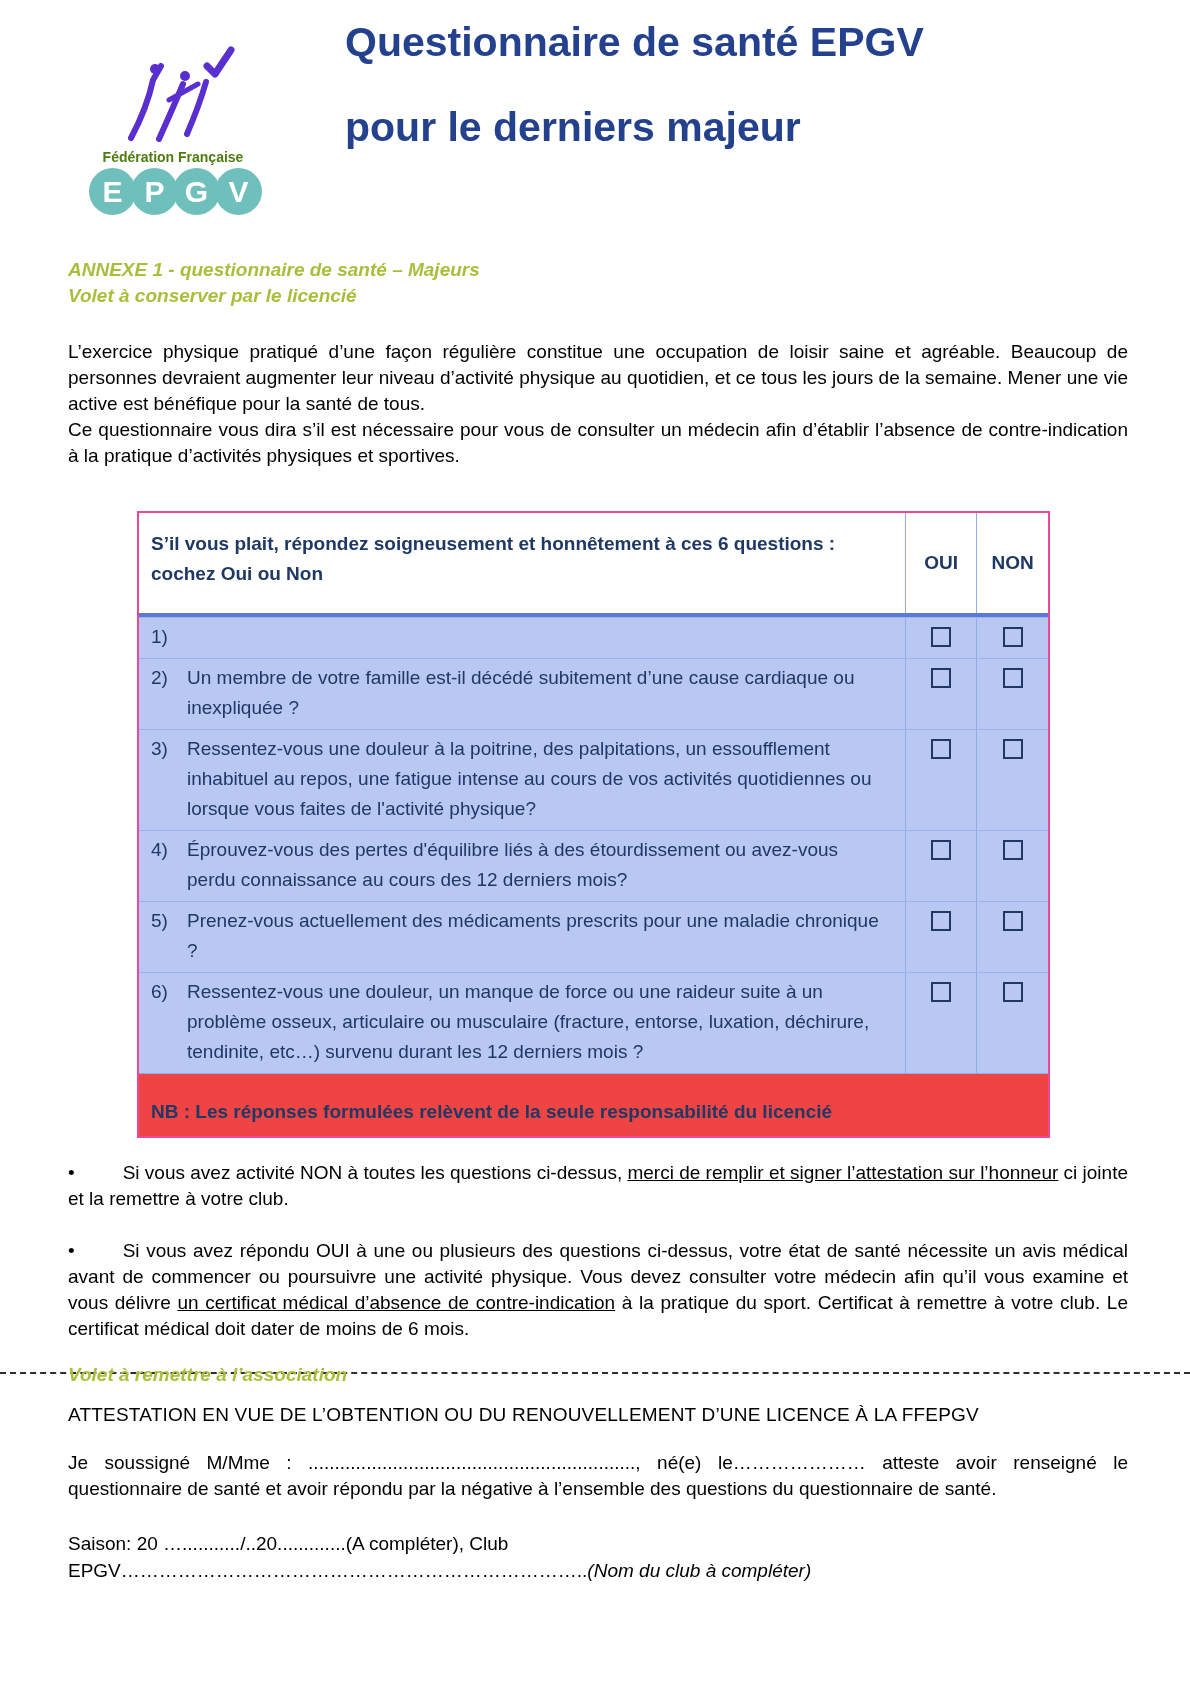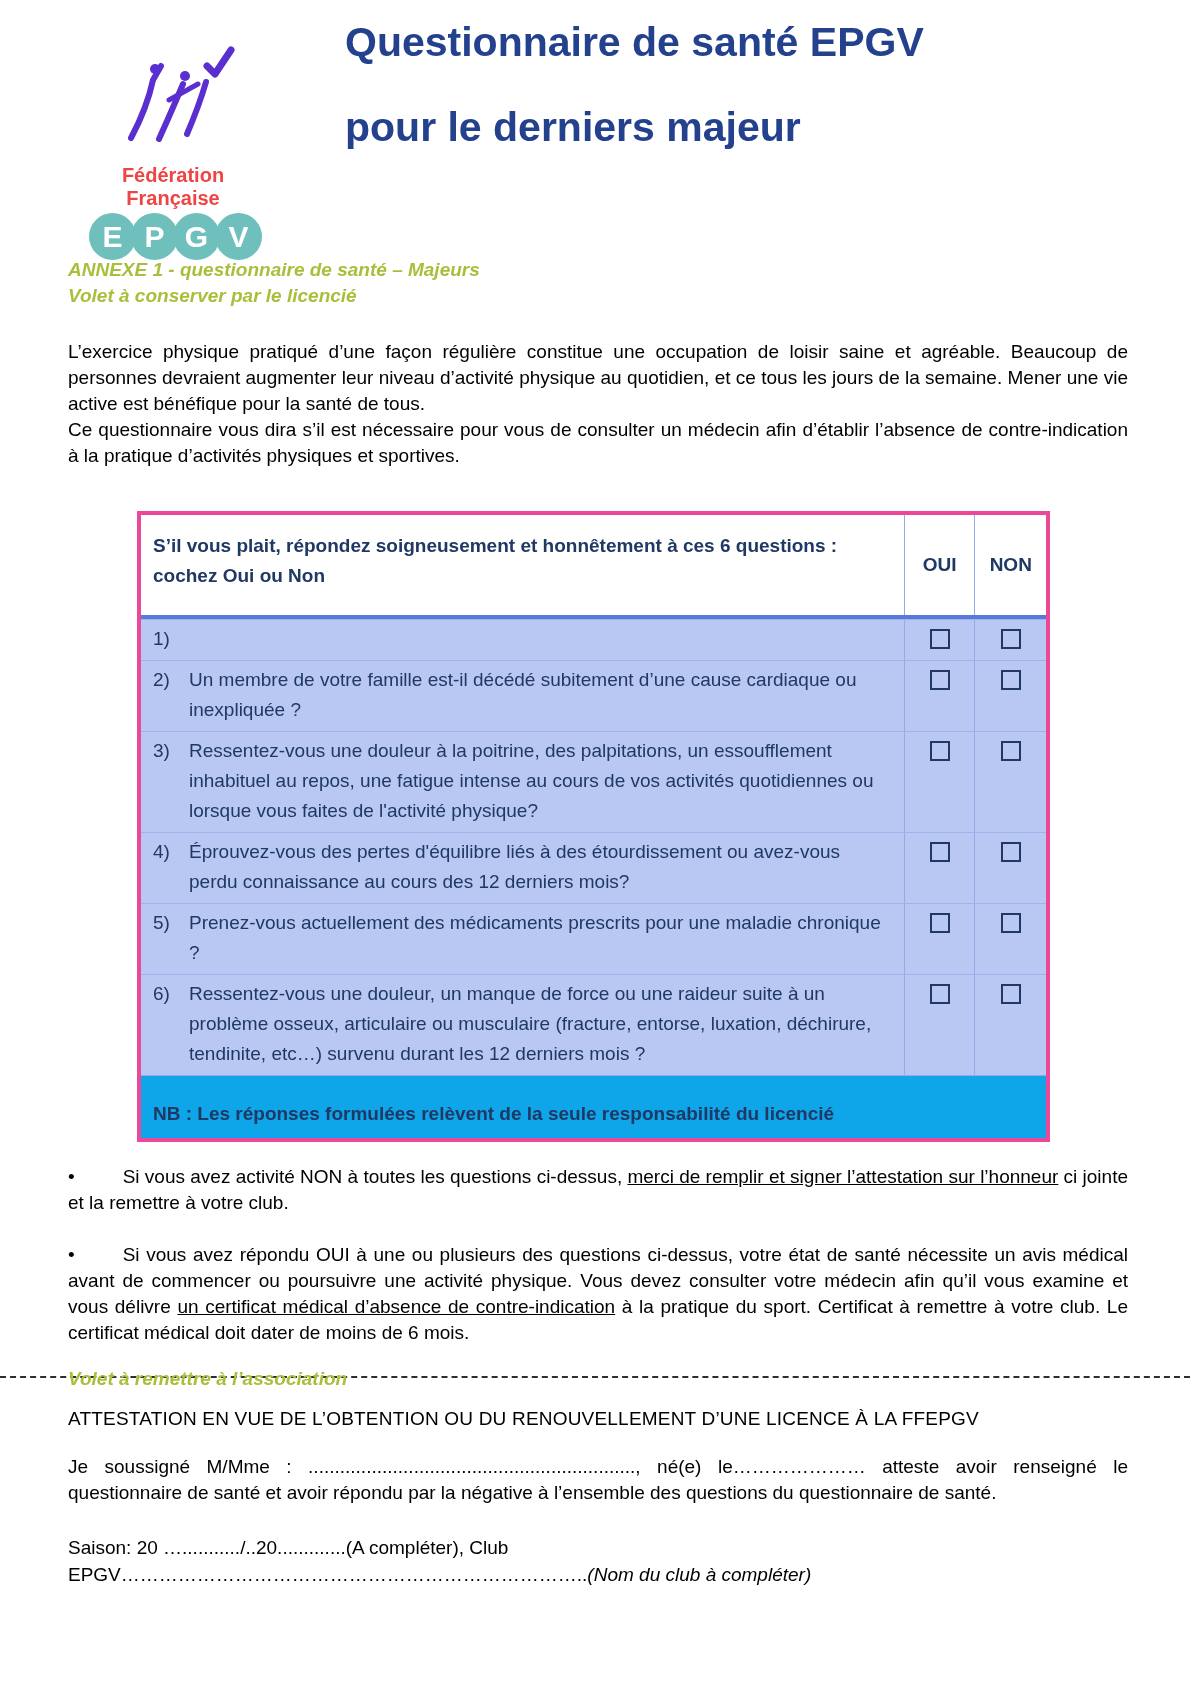--- a/index.html
+++ b/index.html
@@ -10,58 +10,58 @@
     background:#ffffff;
     font-family:"Liberation Sans", sans-serif;
     font-size:19px;color:#000;
     box-sizing:border-box;
     padding:0 62px 0 68px;
     overflow:hidden;
   }
   
   .header{position:relative;height:245px;}
   .logo{position:absolute;left:20px;top:42px;width:170px;text-align:center;}
-  .logo-org{color:#ef4444;font-weight:bold;font-size:20px;margin-top:17px;}
+  .logo-org{color:#4d7c0f;font-weight:bold;font-size:14px;margin-top:2px;}
   .logo-circles{display:flex;justify-content:center;margin-top:3px;}
   .logo-circle{
     width:47px;height:47px;border-radius:50%;
     background:#6fc0bd;color:#fff;font-weight:bold;font-size:30px;
     display:flex;align-items:center;justify-content:center;
     margin-right:-5px;
   }
   .titles{margin-left:277px;padding-top:22px;color:#24418e;font-weight:bold;font-size:41px;line-height:1;}
   .title-line2{margin-top:44px;}
   
   .green{color:#a9bf3c;font-weight:bold;font-style:italic;font-size:19px;line-height:26px;}
   .annexe{margin-top:12px;}
   
   .intro{margin-top:30px;line-height:26px;text-align:justify;}
   .intro p{margin:0;}
   
   .qtable{
     margin-top:42px;margin-left:69px;width:913px;
-    border:4px solid #ec4899;box-sizing:border-box;
+    border:2px solid #ec4899;box-sizing:border-box;
     color:#1f3864;
   }
   .qhead{display:flex;background:#fff;border-bottom:4px solid #5b79d9;}
   .qhead .qcell{font-weight:bold;padding:16px 14px 24px 12px;line-height:30px;}
   .qcell{width:769px;box-sizing:border-box;border-right:1px solid #93abe6;}
   .ccell{width:71px;box-sizing:border-box;text-align:center;}
   .ccell.oui{border-right:1px solid #93abe6;}
   .qhead .ccell{font-weight:bold;display:flex;align-items:center;justify-content:center;font-size:19px;}
   .qrow{display:flex;background:#b9c8f2;border-top:1px solid #9db3ec;}
   .qrow:first-child{border-top:none;}
   .qrow .qcell{display:flex;padding:4px 10px 6px 12px;line-height:30px;}
   .qnum{width:36px;flex:none;}
   .qtext{flex:1;padding-right:10px;}
   .cb{
     width:16px;height:16px;border:2px solid #1f3864;
     display:inline-block;background:transparent;margin-top:9px;
   }
-  .nbrow{background:#0ea5e9;border-top:1px solid #93abe6;padding:26px 14px 12px 12px;font-weight:bold;line-height:24px;}
+  .nbrow{background:#ef4444;border-top:1px solid #93abe6;padding:26px 14px 12px 12px;font-weight:bold;line-height:24px;}
   
   .bullet{margin:0;line-height:26px;text-align:justify;}
   .bullet.first{margin-top:22px;}
   .bullet.second{margin-top:26px;}
   .bullet-gap{display:inline-block;width:48px;}
   .u{text-decoration:underline;}
   
   .dashed-sep{margin:30px -62px 0 -68px;border-top:2px dashed #2e2e2e;height:0;}
   .assoc-heading{margin-top:-12px;}
   .attestation-title{margin-top:16px;letter-spacing:0.2px;}

